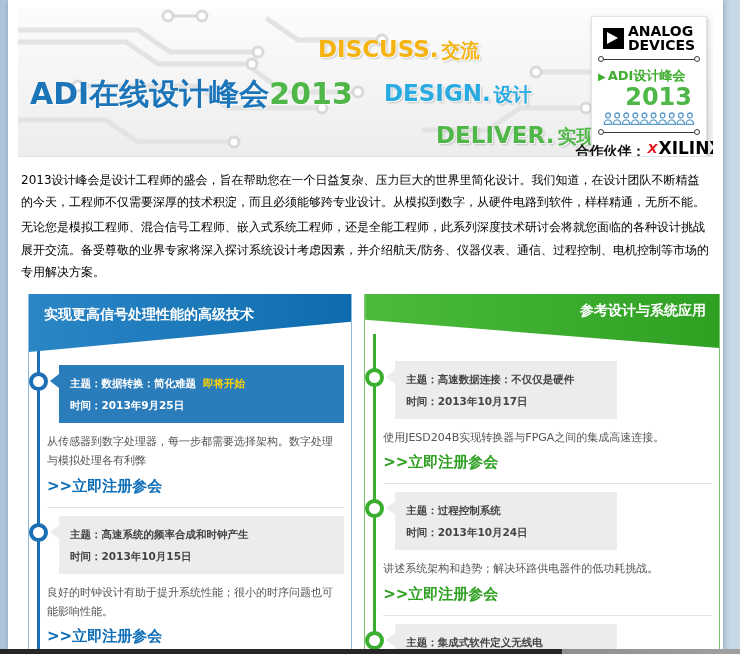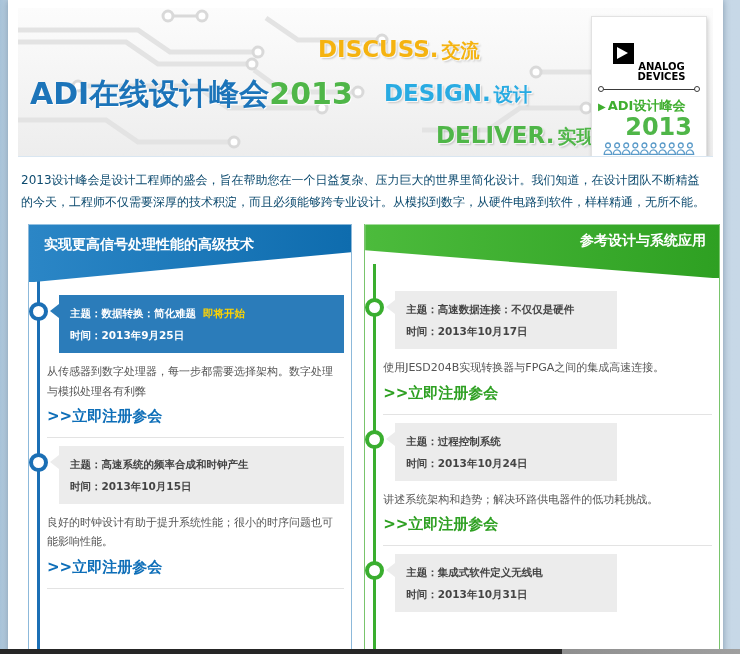--- a/index.html
+++ b/index.html
@@ -20,38 +20,38 @@
   .slogan-discuss{left:300px;top:28px;color:#f5b310;}
   .slogan-design{left:366px;top:72px;color:#29abe2;}
   .slogan-deliver{left:418px;top:114px;color:#4fb648;}
   
   .logo-card{position:absolute;right:6px;top:8px;width:102px;background:#fff;
     border:1px solid #e2e2e2;box-shadow:1px 2px 4px rgba(0,0,0,.18);padding:7px 6px 6px 6px;}
   .adi-logo{display:flex;align-items:center;justify-content:center;gap:4px;}
   .adi-mark{width:21px;height:21px;background:#000;position:relative;flex:0 0 21px;}
   .adi-mark::after{content:"";position:absolute;left:4px;top:4px;width:0;height:0;
     border-left:11px solid #fff;border-top:6.5px solid transparent;border-bottom:6.5px solid transparent;}
-  .adi-name{font-size:10px;font-weight:bold;line-height:1.0;color:#000;text-align:center;margin-top:38px;}
+  .adi-name{font-size:14px;font-weight:bold;line-height:1.0;color:#000;text-align:left;}
   .wire{position:relative;height:1px;background:#3a3a3a;margin:7px 1px;}
   .wire::before,.wire::after{content:"";position:absolute;top:-3px;width:4px;height:4px;
     border:1px solid #3a3a3a;border-radius:50%;background:#fff;}
   .wire::before{left:-1px;} .wire::after{right:-1px;}
   .summit-row{font-size:13px;font-weight:bold;color:#3fae2f;white-space:nowrap;}
   .summit-arrow{color:#3fae2f;font-size:10px;margin-right:2px;}
   .summit-year{font-size:24px;font-weight:bold;color:#4fb648;text-align:right;padding-right:8px;line-height:1.05;}
   .people{display:block;margin:2px auto 0 auto;}
   .partner-row{display:flex;align-items:flex-end;justify-content:center;gap:2px;margin-top:2px;}
   .partner-label{font-size:14px;color:#111;font-weight:bold;white-space:nowrap;padding-bottom:2px;}
   .xlx{display:flex;flex-direction:column;align-items:flex-end;line-height:1;}
   .xlx-top{display:flex;align-items:center;gap:1px;}
   .xilinx-mark{color:#e21d25;font-weight:bold;font-style:italic;font-size:13px;}
   .xilinx-name{color:#000;font-weight:bold;font-size:17px;letter-spacing:0;}
   .xilinx-sub{font-size:5px;color:#e21d25;margin-top:1px;}
   
-  .intro{flex:0 0 auto;margin:12px 13px 6px 13px;font-size:12px;color:#0c4a6e;line-height:1.85;}
+  .intro{flex:0 0 auto;margin:12px 13px 6px 13px;font-size:12px;color:#000000;line-height:1.85;}
   .intro p{margin:0 0 3px 0;}
   
   .columns{flex:1 1 auto;display:flex;gap:12px;margin:2px 3px 0 20px;overflow:hidden;}
   .col{position:relative;overflow:hidden;}
   .col-left{width:346px;border-left:1px solid #8db9da;border-right:1px solid #8db9da;}
   .col-right{width:380px;border-left:1px solid #79c46c;border-right:1px solid #79c46c;}
   .col-header{position:relative;height:46px;color:#fff;font-weight:bold;font-size:14px;z-index:3;}
   .col-left .col-header{background:linear-gradient(90deg,#2b86c6,#0e6cae);
     clip-path:polygon(0 0,100% 0,100% 48%,0 100%);padding:12px 0 0 15px;}
   .col-right .col-header{background:linear-gradient(90deg,#4cbb3c,#2ea022);
@@ -181,20 +181,21 @@
               <span class="xilinx-name">XILINX</span>
             </span>
           <span class="xilinx-sub">ALL PROGRAMMABLE.</span>
         </span>
       </div>
     </div>
   </div>
 
   <div class="intro">
     <p>2013设计峰会是设计工程师的盛会，旨在帮助您在一个日益复杂、压力巨大的世界里简化设计。我们知道，在设计团队不断精益的今天，工程师不仅需要深厚的技术积淀，而且必须能够跨专业设计。从模拟到数字，从硬件电路到软件，样样精通，无所不能。</p>
+    <p>无论您是模拟工程师、混合信号工程师、嵌入式系统工程师，还是全能工程师，此系列深度技术研讨会将就您面临的各种设计挑战展开交流。备受尊敬的业界专家将深入探讨系统设计考虑因素，并介绍航天/防务、仪器仪表、通信、过程控制、电机控制等市场的专用解决方案。</p>
   </div>
 
   <div class="columns">
     <div class="col col-left">
       <div class="col-header">实现更高信号处理性能的高级技术</div>
       <div class="timeline"></div>
       <div class="sessions">
   <div class="session highlight">
     <span class="dot"></span>
     <div class="sess-box">

